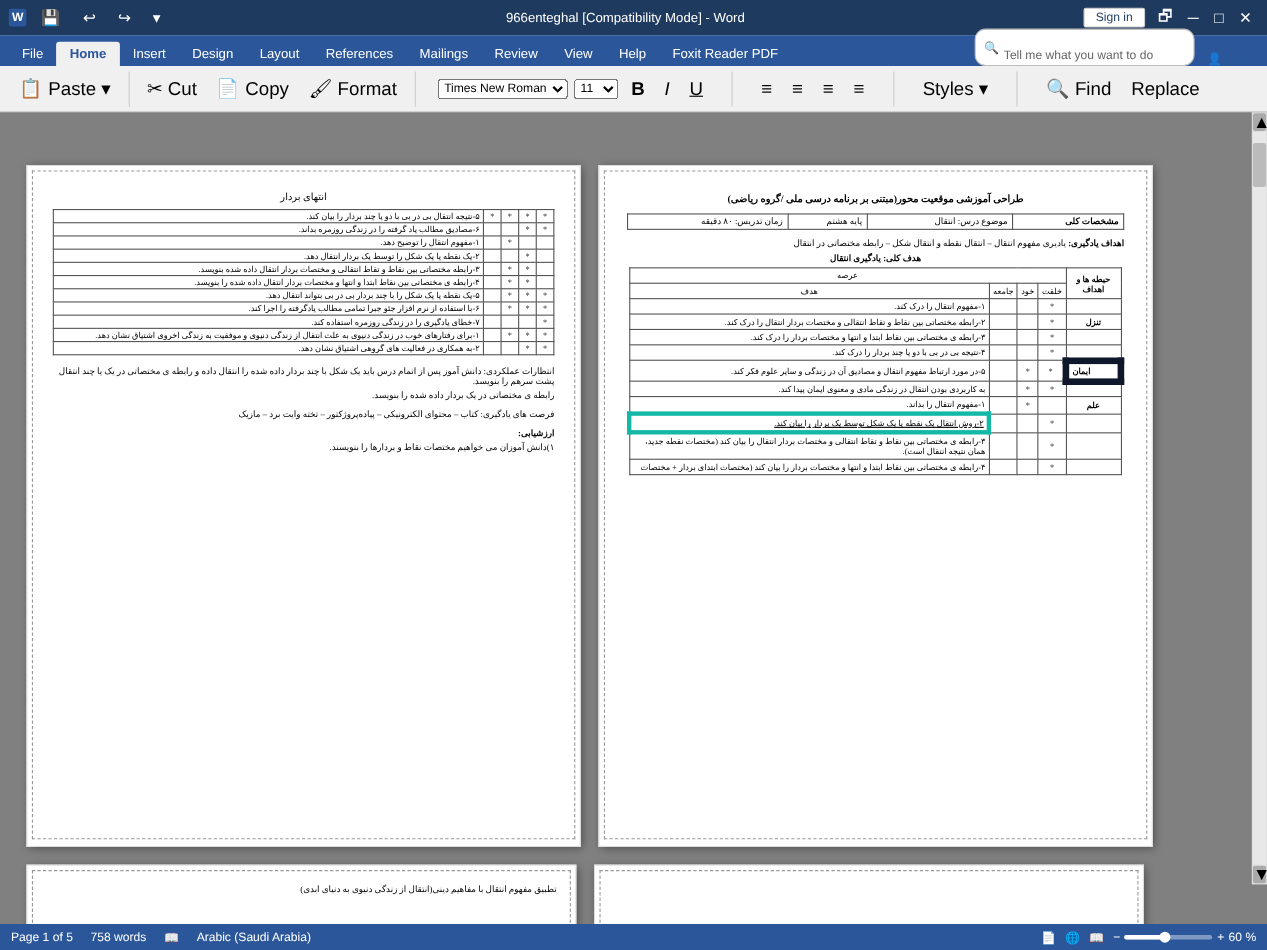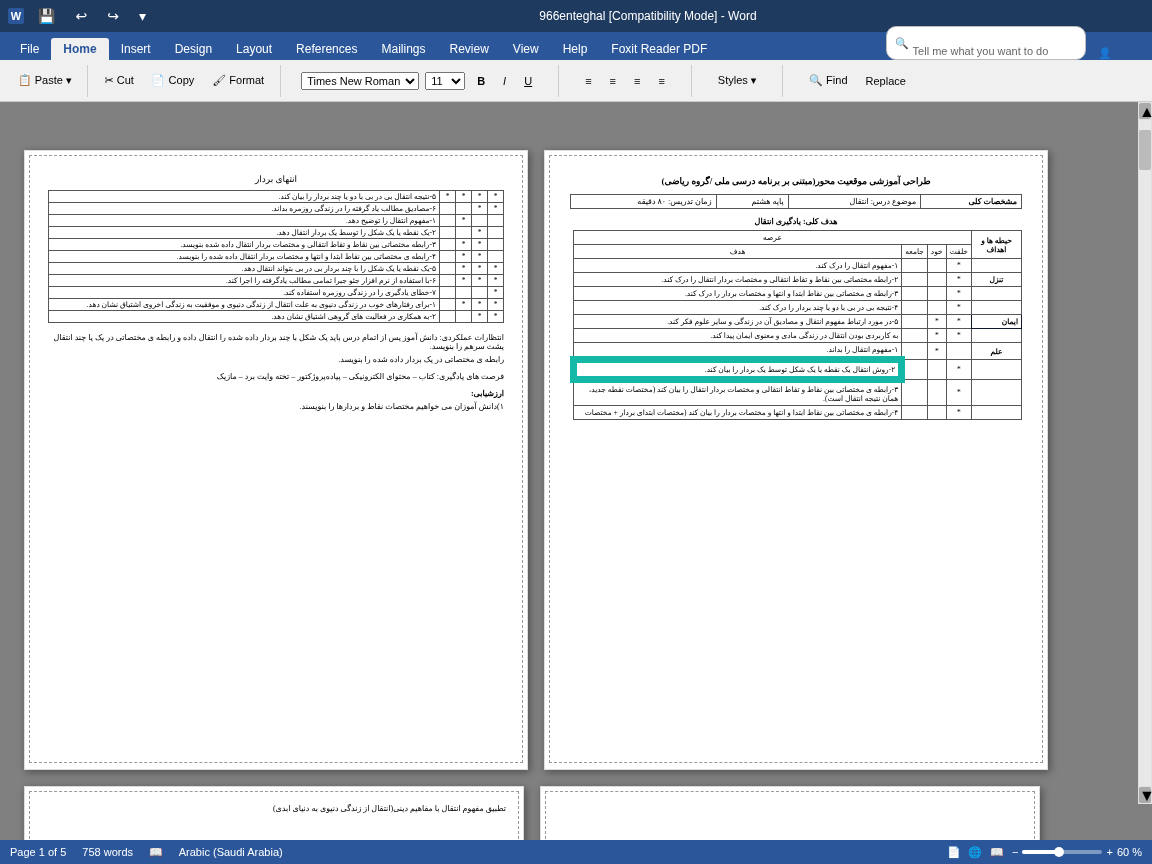--- a/index.html
+++ b/index.html
@@ -44,21 +44,21 @@
     .ribbon-bar {
       background: #f0f0f0;
       height: 42px;
       border-bottom: 1px solid #ccc;
       display: flex;
       align-items: center;
       padding: 0 12px;
       gap: 16px;
     }
     .ribbon-section { display: flex; align-items: center; gap: 6px; font-size: 12px; }
-    .ribbon-btn { background: none; border: none; font-size: 11px; cursor: pointer; padding: 2px 6px; border-radius: 2px; display: flex; align-items: center; gap: 3px; }
+    .ribbon-btn { background: none; border: none; font-size: 17px; cursor: pointer; padding: 2px 6px; border-radius: 2px; display: flex; align-items: center; gap: 3px; }
     .ribbon-divider { width: 1px; height: 32px; background: #ccc; margin: 0 4px; }
     .tell-me-input {
       display: flex;
       align-items: center;
       gap: 4px;
       border: 1px solid #bbb;
       border-radius: 10px;
       padding: 2px 8px;
       background: white;
       font-size: 11px;
@@ -129,20 +129,29 @@
 <div class="title-bar">
   <div class="title-bar-left">
     <div class="title-icon" style="background:#2b579a; color:white; font-weight:bold; font-size:11px;">W</div>
     <button class="title-btn">💾</button>
     <button class="title-btn">↩</button>
     <button class="title-btn">↪</button>
     <button class="title-btn">▾</button>
   </div>
   <div class="title-bar-center">
     <span>966enteghal [Compatibility Mode] - Word</span>
+  </div>
+  <div class="title-bar-right">
+    <button class="sign-in-btn">Sign in</button>
+    <div class="window-controls">
+      <button class="title-btn">🗗</button>
+      <button class="title-btn">─</button>
+      <button class="title-btn">□</button>
+      <button class="title-btn close">✕</button>
+    </div>
   </div>
 </div>
 
 <div class="ribbon-tabs">
   <div class="ribbon-tab">File</div>
   <div class="ribbon-tab active">Home</div>
   <div class="ribbon-tab">Insert</div>
   <div class="ribbon-tab">Design</div>
   <div class="ribbon-tab">Layout</div>
   <div class="ribbon-tab">References</div>
@@ -323,20 +332,23 @@
           <tbody>
               <tr>
             <td style="border:1px solid #555; padding:2px 4px; font-weight:bold;">مشخصات کلی</td>
             <td style="border:1px solid #555; padding:2px 4px;">موضوع درس: انتقال</td>
             <td style="border:1px solid #555; padding:2px 4px;">پایه هشتم</td>
             <td style="border:1px solid #555; padding:2px 4px;">زمان تدریس: ۸۰ دقیقه</td>
           </tr>
         </tbody>
           </table>
 
+        <div style="font-size:8px; text-align:right; margin-bottom:4px; direction:rtl;">
+          <strong>اهداف یادگیری:</strong> یادیری مفهوم انتقال – انتقال نقطه و انتقال شکل – رابطه مختصاتی در انتقال
+        </div>
 
         <div style="text-align:center; font-size:8px; font-weight:bold; margin-bottom:4px;">هدف کلی: یادگیری انتقال</div>
         <table style="width:100%; border-collapse:collapse; font-size:7.5px; direction:rtl;">
           <tbody>
               <tr>
             <td rowspan="2" style="border:1px solid #555; padding:2px 3px; font-weight:bold; width:50px; text-align:center;">حیطه ها و اهداف</td>
             <td colspan="4" style="border:1px solid #555; padding:2px 3px; text-align:center;">عرصه</td>
           </tr>
           <tr>
             <td style="border:1px solid #555; padding:2px 3px; text-align:center;">خلقت</td>
@@ -366,21 +378,21 @@
             <td style="border:1px solid #555; padding:2px 3px;">۳-رابطه ی مختصاتی بین نقاط ابتدا و انتها و مختصات بردار را درک کند.</td>
           </tr>
           <tr>
             <td style="border:1px solid #555; padding:2px 3px;"></td>
             <td style="border:1px solid #555; padding:2px 3px; text-align:center;">*</td>
             <td style="border:1px solid #555; padding:2px 3px;"></td>
             <td style="border:1px solid #555; padding:2px 3px;"></td>
             <td style="border:1px solid #555; padding:2px 3px;">۴-نتیجه بی در بی با دو یا چند بردار را درک کند.</td>
           </tr>
           <tr>
-            <td style="border:1px solid #0f172a; padding:2px 3px; font-weight:bold; text-align:right;">ایمان</td>
+            <td style="border:6px solid #0f172a; padding:2px 3px; font-weight:bold; text-align:left;">ایمان</td>
             <td style="border:1px solid #555; padding:2px 3px; text-align:center;">*</td>
             <td style="border:1px solid #555; padding:2px 3px; text-align:center;">*</td>
             <td style="border:1px solid #555; padding:2px 3px;"></td>
             <td style="border:1px solid #555; padding:2px 3px;">۵-در مورد ارتباط مفهوم انتقال و مصادیق آن در زندگی و سایر علوم فکر کند.</td>
           </tr>
           <tr>
             <td style="border:1px solid #555; padding:2px 3px;"></td>
             <td style="border:1px solid #555; padding:2px 3px; text-align:center;">*</td>
             <td style="border:1px solid #555; padding:2px 3px; text-align:center;">*</td>
             <td style="border:1px solid #555; padding:2px 3px;"></td>
@@ -391,21 +403,21 @@
             <td style="border:1px solid #555; padding:2px 3px;"></td>
             <td style="border:1px solid #555; padding:2px 3px; text-align:center;">*</td>
             <td style="border:1px solid #555; padding:2px 3px;"></td>
             <td style="border:1px solid #555; padding:2px 3px;">۱-مفهوم انتقال را بداند.</td>
           </tr>
           <tr>
             <td style="border:1px solid #555; padding:2px 3px;"></td>
             <td style="border:1px solid #555; padding:2px 3px; text-align:center;">*</td>
             <td style="border:1px solid #555; padding:2px 3px;"></td>
             <td style="border:1px solid #555; padding:2px 3px;"></td>
-            <td style="border:7px solid #14b8a6; padding:2px 3px;">۲-روش انتقال یک نقطه یا یک شکل توسط یک بردار را بیان کند.</td>
+            <td style="border:4px solid #14b8a6; padding:2px 3px;text-decoration:underline;">۲-روش انتقال یک نقطه یا یک شکل توسط یک بردار را بیان کند.</td>
           </tr>
           <tr>
             <td style="border:1px solid #555; padding:2px 3px;"></td>
             <td style="border:1px solid #555; padding:2px 3px; text-align:center;">*</td>
             <td style="border:1px solid #555; padding:2px 3px;"></td>
             <td style="border:1px solid #555; padding:2px 3px;"></td>
             <td style="border:1px solid #555; padding:2px 3px;">۳-رابطه ی مختصاتی بین نقاط و تقاط انتقالی و مختصات بردار انتقال را بیان کند (مختصات نقطه جدید، همان نتیجه انتقال است).</td>
           </tr>
           <tr>
             <td style="border:1px solid #555; padding:2px 3px;"></td>

